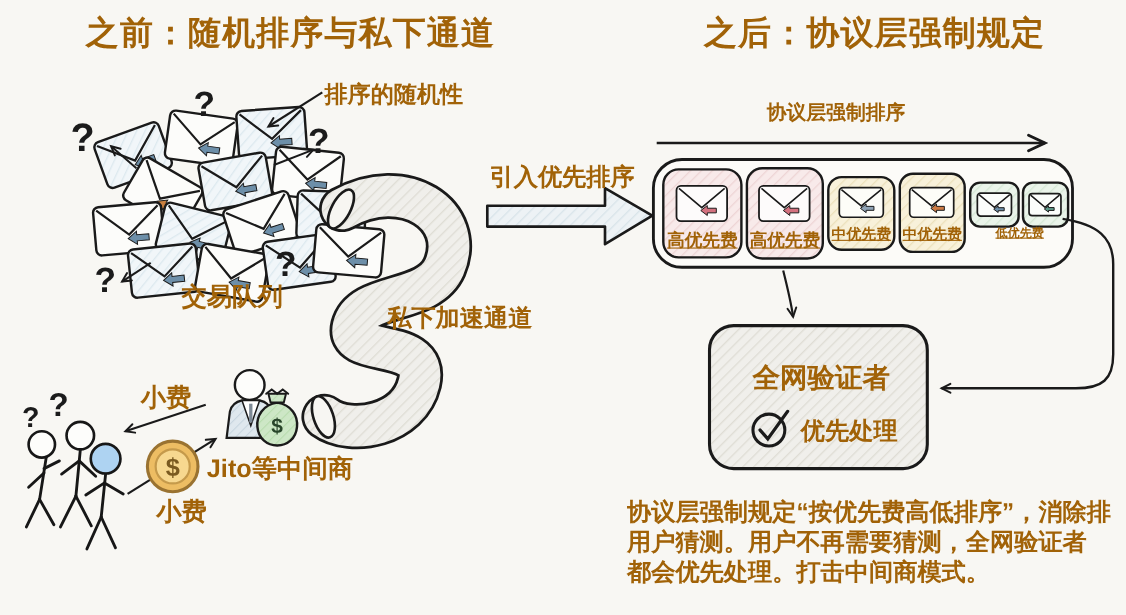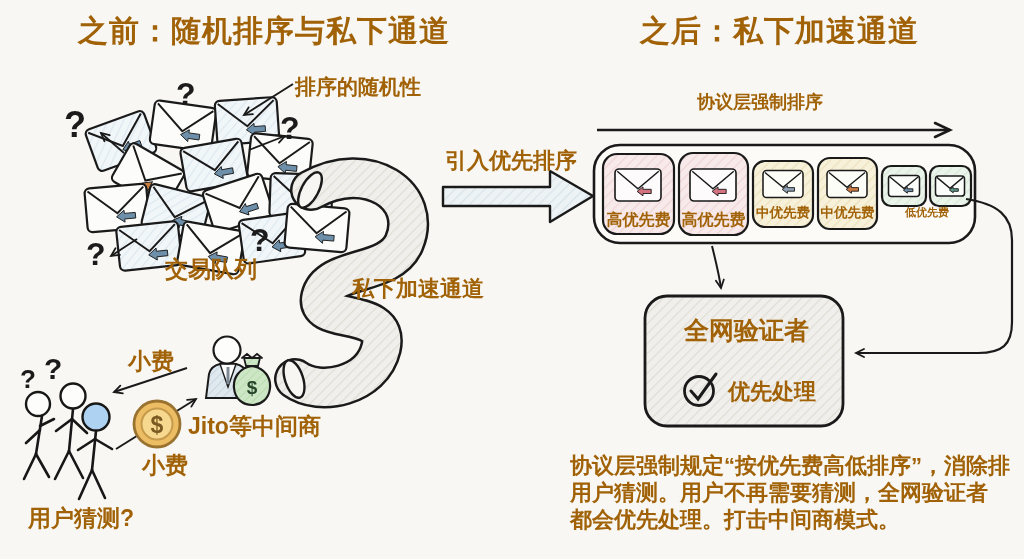--- a/index.html
+++ b/index.html
@@ -10,21 +10,21 @@
     color:#151515;
   }
   #stage{position:relative;width:1024px;height:559px;}
   #art{position:absolute;left:0;top:0;}
   .lbl{
     position:absolute;white-space:nowrap;font-weight:700;color:#a16207;
     font-family:"Liberation Sans",sans-serif;line-height:1.15;
   }
   .title{font-size:30px;font-weight:800;letter-spacing:1px;}
   .qm{position:absolute;font-weight:800;color:#1b1b1b;}
-  .cardlbl{text-align:center;font-weight:700;}
+  .cardlbl{text-align:center;font-weight:700;text-decoration:underline;}
   .note-line{white-space:nowrap;font-weight:600;font-size:22px;line-height:27px;color:#a16207;}
 </style>
 </head>
 <body>
 
 <div id="stage">
 
   <svg id="art" width="1024" height="559" viewBox="0 0 1024 559">
     <defs>
       <pattern id="hatchEnv" width="7" height="7" patternUnits="userSpaceOnUse" patternTransform="rotate(45)">
@@ -255,47 +255,46 @@
         <path d="M96,431 L92,470"></path>
           <path d="M95,439 L78,450"></path>
           <path d="M95,439 L112,449"></path>
         <path d="M92,470 L79,499"></path>
           <path d="M92,470 L105,498"></path>
       </g>
     </g>
   </svg>
 
   <div class="lbl title" style="left:78px;top:14px;">之前：随机排序与私下通道</div>
-  <div class="lbl title" style="left:640px;top:14px;">之后：私下加速通道</div>
+  <div class="lbl title" style="left:640px;top:14px;">之后：协议层强制规定</div>
 
   <div class="lbl" style="left:295px;top:75px;font-size:21px;">排序的随机性</div>
   <div class="lbl" style="left:165px;top:256px;font-size:23px;">交易队列</div>
   <div class="lbl" style="left:352px;top:276px;font-size:22px;">私下加速通道</div>
   <div class="lbl" style="left:445px;top:148px;font-size:22px;">引入优先排序</div>
   <div class="lbl" style="left:697px;top:92px;font-size:18px;">协议层强制排序</div>
 
   <div class="lbl cardlbl" style="left:604px;top:211px;width:69px;font-size:16px;">高优先费</div>
   <div class="lbl cardlbl" style="left:680px;top:211px;width:67px;font-size:16px;">高优先费</div>
   <div class="lbl cardlbl" style="left:753px;top:205px;width:60px;font-size:13.5px;">中优先费</div>
   <div class="lbl cardlbl" style="left:818px;top:205px;width:59px;font-size:13.5px;">中优先费</div>
   <div class="lbl cardlbl" style="left:884px;top:206px;width:86px;font-size:11px;">低优先费</div>
 
-  <div class="lbl" style="left:684px;top:316px;font-size:25px;font-weight:800;">全网验证者</div>
+  <div class="lbl" style="left:684px;top:330px;font-size:25px;font-weight:800;">全网验证者</div>
   <div class="lbl" style="left:728px;top:379px;font-size:22px;">优先处理</div>
 
   <div style="position:absolute;left:570px;top:452px;">
     <div class="note-line">协议层强制规定“按优先费高低排序”，消除排</div>
     <div class="note-line">用户猜测。用户不再需要猜测，全网验证者</div>
     <div class="note-line">都会优先处理。打击中间商模式。</div>
   </div>
 
   <div class="lbl" style="left:128px;top:348px;font-size:23px;">小费</div>
   <div class="lbl" style="left:142px;top:452px;font-size:23px;">小费</div>
   <div class="lbl" style="left:188px;top:413px;font-size:23px;">Jito等中间商</div>
-  <div class="lbl" style="left:28px;top:505px;font-size:23px;">用户猜测?</div>
 
   <div id="qmarks">
       <div class="qm" style="left: 176px; top: 76px; font-size: 32px;">?</div>
       <div class="qm" style="left: 64px; top: 104px; font-size: 36px;">?</div>
       <div class="qm" style="left: 280px; top: 110px; font-size: 32px;">?</div>
       <div class="qm" style="left: 86px; top: 236px; font-size: 32px;">?</div>
       <div class="qm" style="left: 250px; top: 222px; font-size: 32px;">?</div>
       <div class="qm" style="left: 20px; top: 364px; font-size: 26px;">?</div>
       <div class="qm" style="left: 44px; top: 352px; font-size: 30px;">?</div>
     </div>

